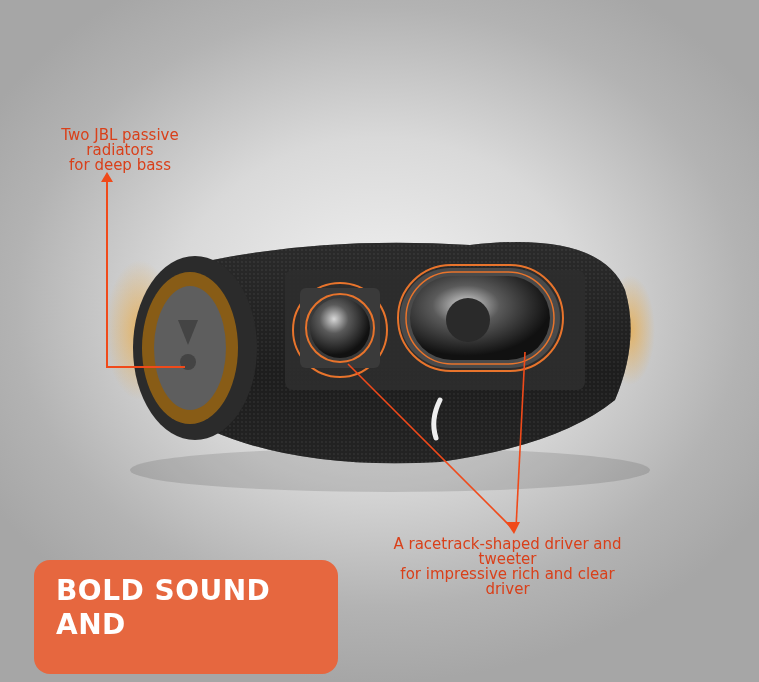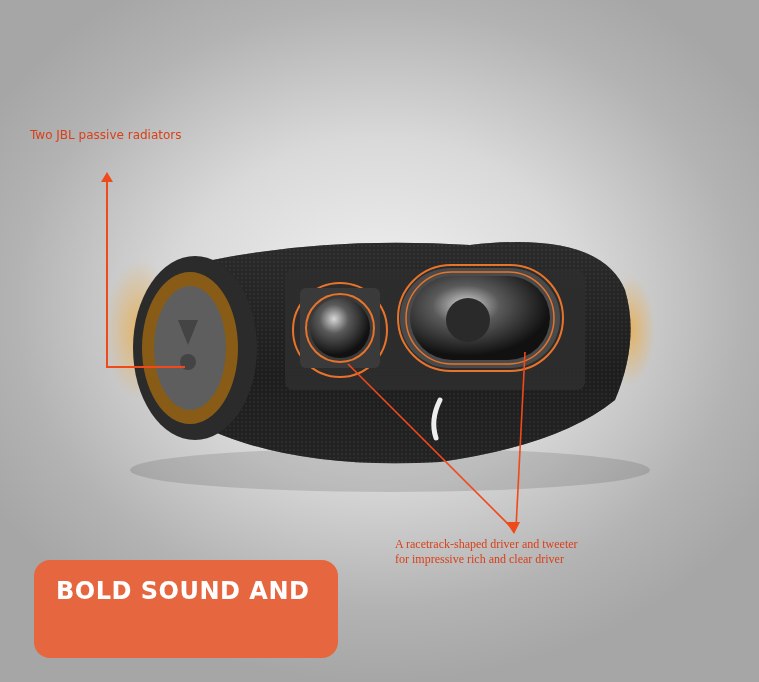--- a/index.html
+++ b/index.html
@@ -1,26 +1,26 @@
 <!DOCTYPE html>
 <html><head>
 <meta charset="utf-8">
 <style>
   html, body { margin:0; padding:0; }
   body { width:759px; height:682px; overflow:hidden; position:relative;
     font-family:"DejaVu Sans", sans-serif; }
   .bg { position:absolute; inset:0;
     background: radial-gradient(ellipse 60% 55% at 50% 45%, #f2f2f2 0%, #d9d9d9 45%, #b3b3b3 80%, #a6a6a6 100%); }
-  .callout { position:absolute; color:#d9401a; font-size:12px; line-height:15px; }
+  .callout { position:absolute; color:#d9401a; font-size:15px; line-height:15px; text-align:center; }
   #c1 { left:30px; top:128px; width:180px; }
-  #c2 { left:395px; top:537px; width:255px;font-family:Liberation Serif, serif; }
+  #c2 { left:380px; top:537px; width:255px; }
   svg.scene { position:absolute; left:0; top:0; }
-  .badge { position:absolute; left:34px; top:560px; width:304px; height:98px;
+  .badge { position:absolute; left:34px; top:560px; width:304px; height:114px;
     background:#e6673f; border-radius:16px; color:#fff; font-weight:bold;
-    font-size:24px; line-height:34px; padding:14px 12px 0 22px; box-sizing:border-box; letter-spacing:0.5px; }
+    font-size:28px; line-height:34px; padding:14px 12px 0 22px; box-sizing:border-box; letter-spacing:0.5px; }
 </style>
 </head>
 <body>
 
 <div class="bg"></div>
 
 <svg class="scene" width="759" height="682" viewBox="0 0 759 682">
   <defs>
     <radialGradient id="glow" cx="50%" cy="50%" r="50%">
       <stop offset="0%" stop-color="#f0a020" stop-opacity="0.6"></stop>
@@ -74,20 +74,21 @@
   <polyline points="185,367 107,367 107,180" fill="none" stroke="#f04a1a" stroke-width="2"></polyline>
   <polygon points="101,182 113,182 107,172" fill="#f04a1a"></polygon>
 
   <line x1="348" y1="364" x2="512" y2="528" stroke="#f04a1a" stroke-width="1.6"></line>
   <line x1="525" y1="352" x2="516" y2="528" stroke="#f04a1a" stroke-width="1.6"></line>
   <polygon points="506,522 520,522 514,534" fill="#f04a1a"></polygon>
 </svg>
 
 <div class="callout" id="c1">
   <div>Two JBL passive radiators</div>
+  <div>for deep bass</div>
 </div>
 
 <div class="callout" id="c2">
   <div>A racetrack-shaped driver and tweeter</div>
   <div>for impressive rich and clear driver</div>
 </div>
 
 <div class="badge">
   <div>BOLD SOUND AND</div>
 </div>

